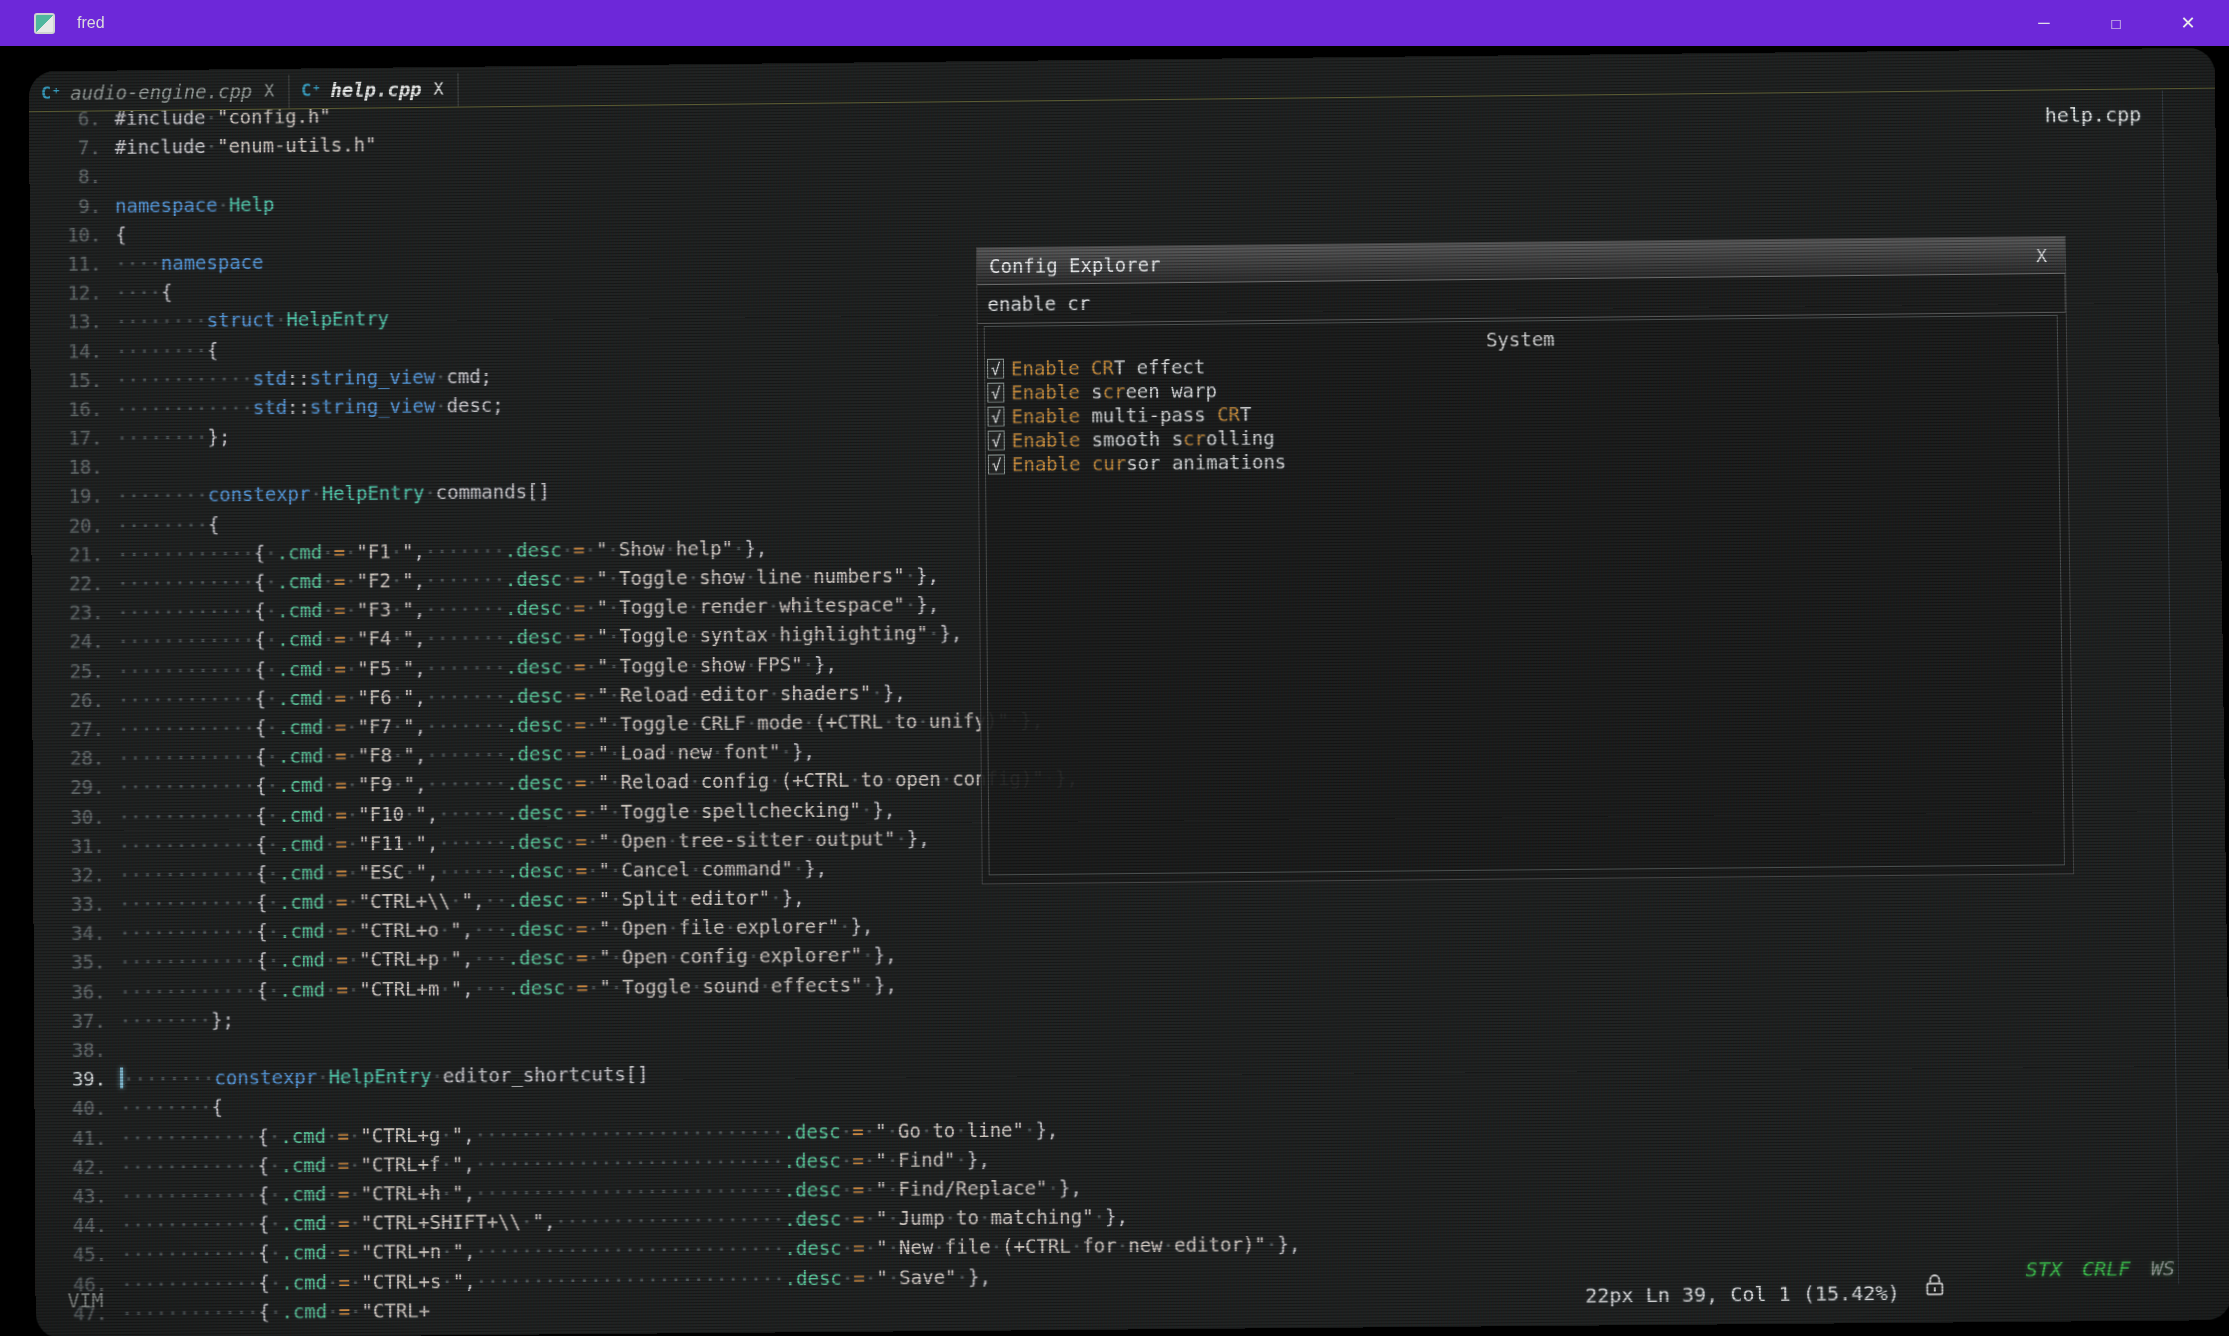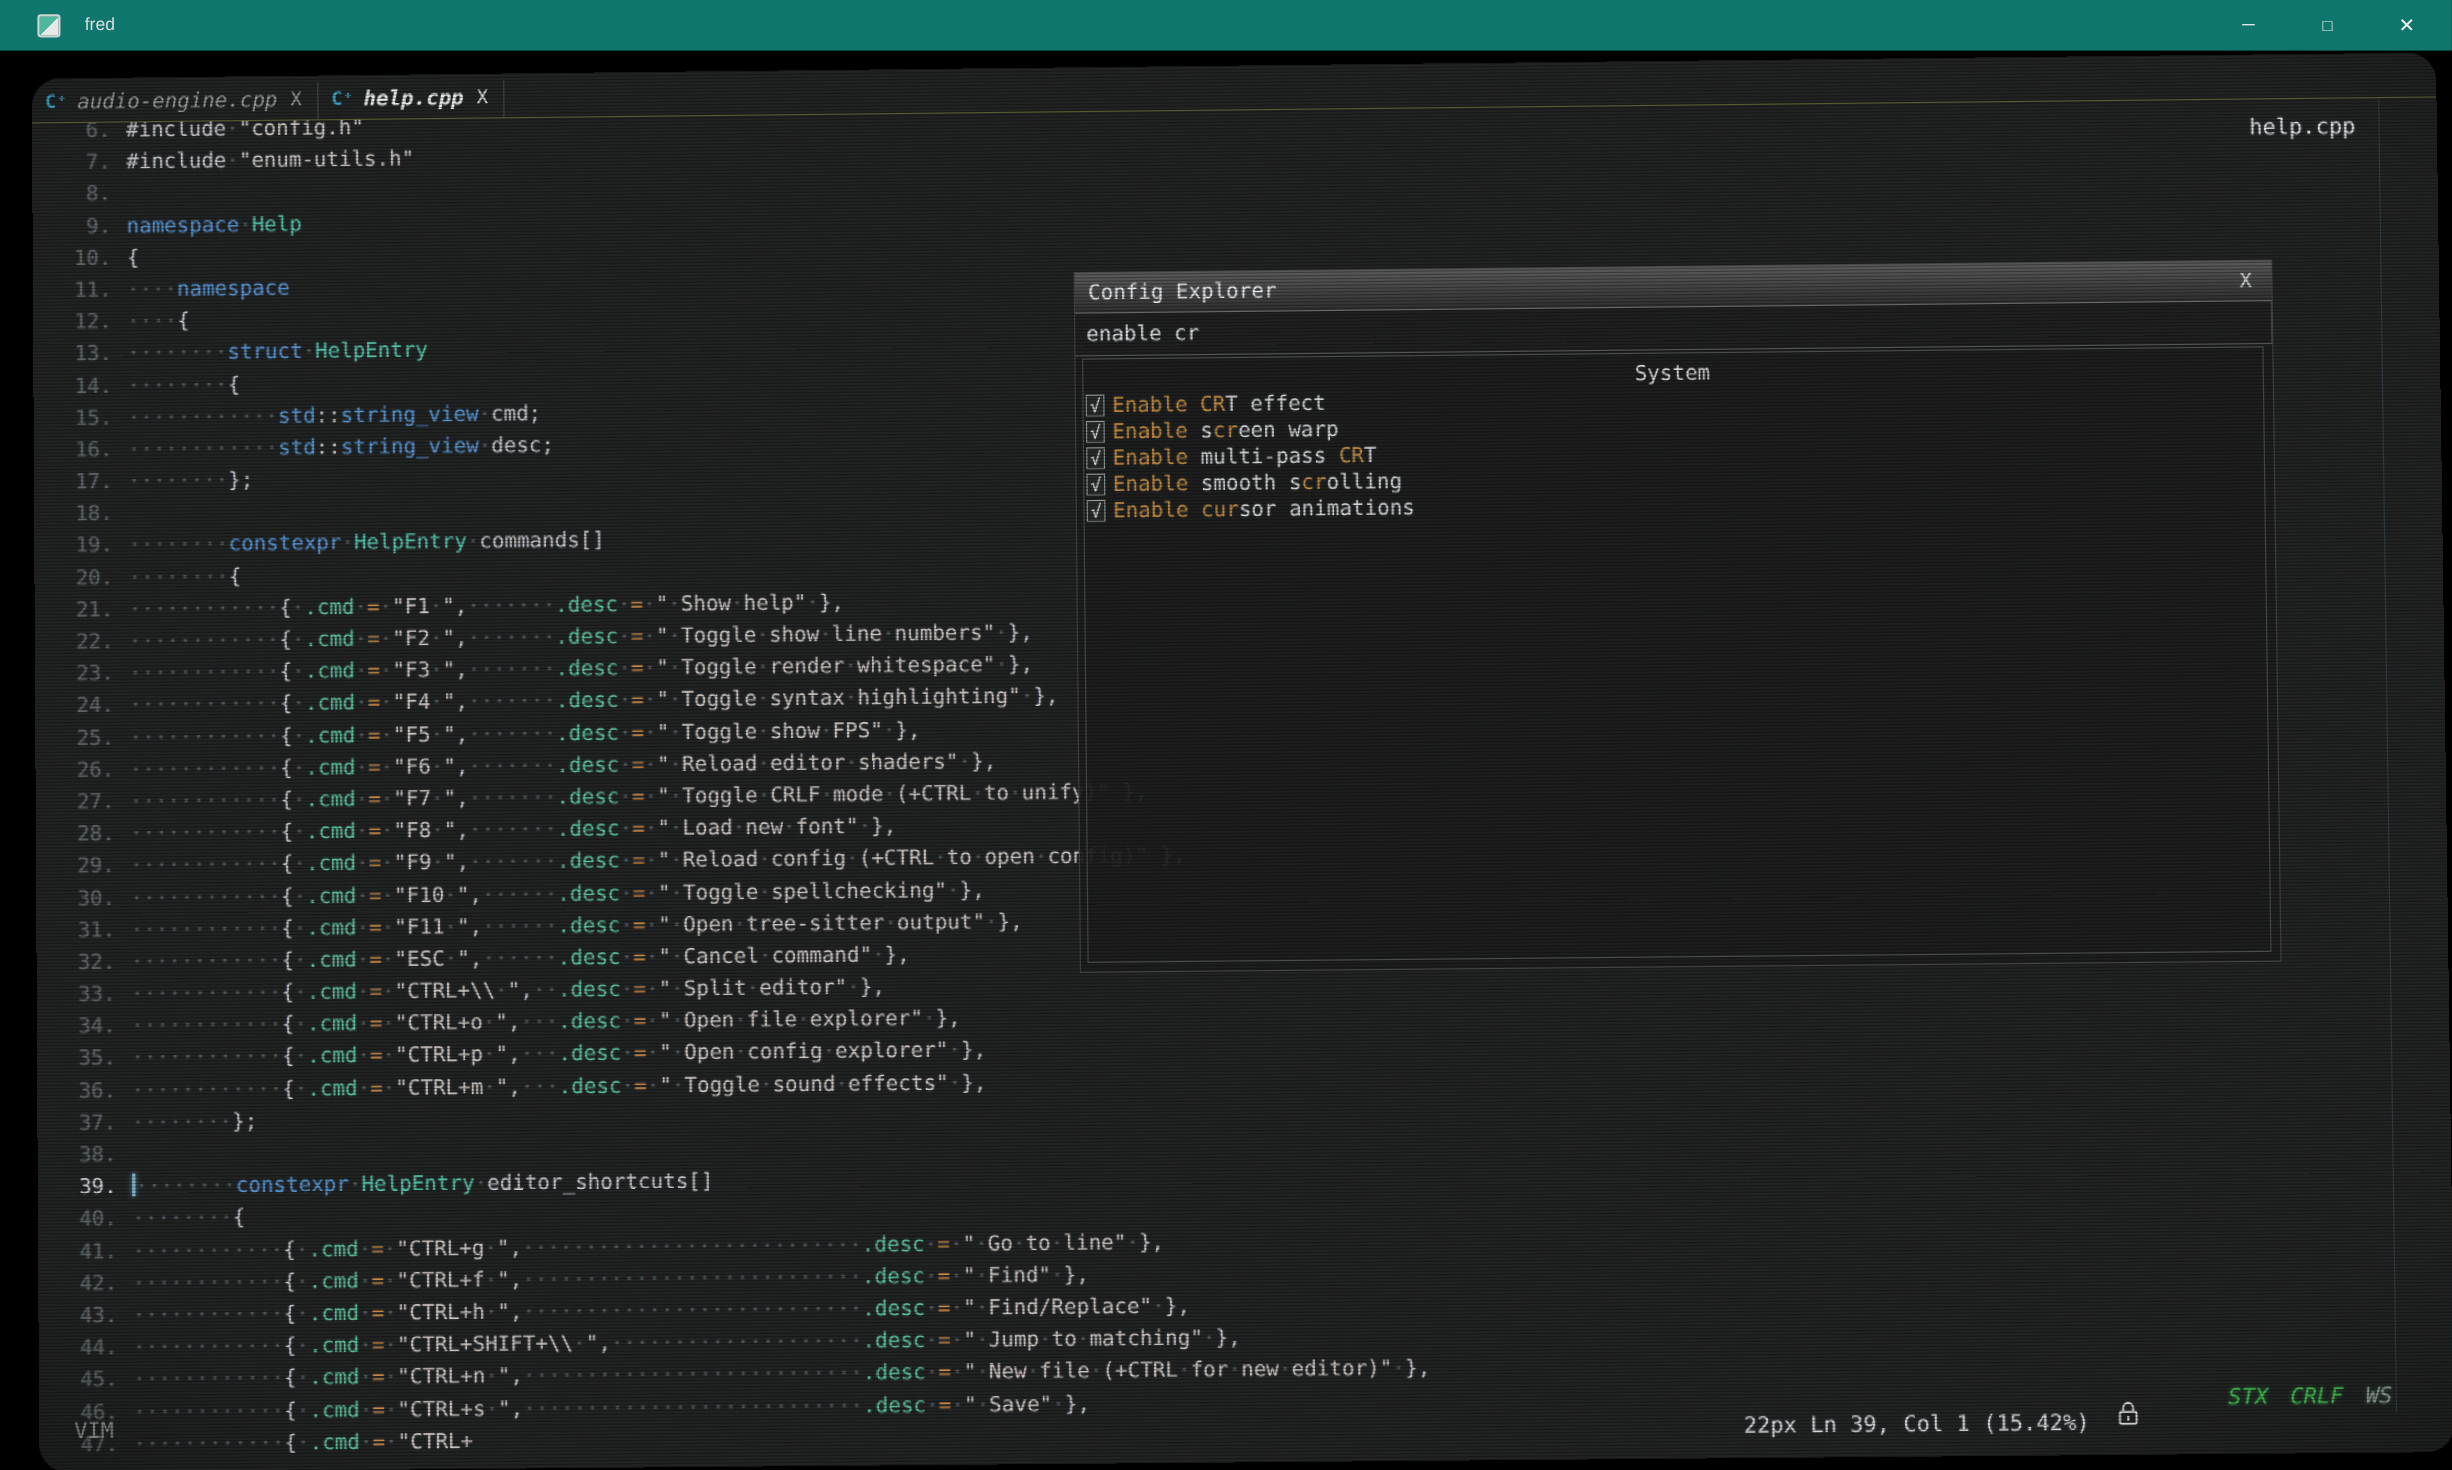--- a/index.html
+++ b/index.html
@@ -2,21 +2,21 @@
 <html><head>
 <meta charset="utf-8">
 <style>
   html,body{margin:0;padding:0;}
   body{
     width:2229px;height:1336px;overflow:hidden;background:#000;
     font-family:"DejaVu Sans Mono",monospace;position:relative;
   }
   
   .titlebar{
-    position:absolute;top:0;left:0;right:0;height:46px;background:#0f766e;
+    position:absolute;top:0;left:0;right:0;height:46px;background:#6d28d9;
     display:flex;align-items:center;z-index:100;
     font-family:"Liberation Sans",sans-serif;
   }
   .app-icon{
     width:21px;height:21px;margin-left:34px;border-radius:3px;
     background:linear-gradient(135deg,#4fb79e 0 52%,#e6e9e7 52% 100%);
     border:2px solid #cfd4d2;box-sizing:border-box;
   }
   .app-title{margin-left:22px;color:#dcdcdc;font-size:16px;}
   .win-controls{margin-left:auto;display:flex;align-items:center;margin-right:18px;}

